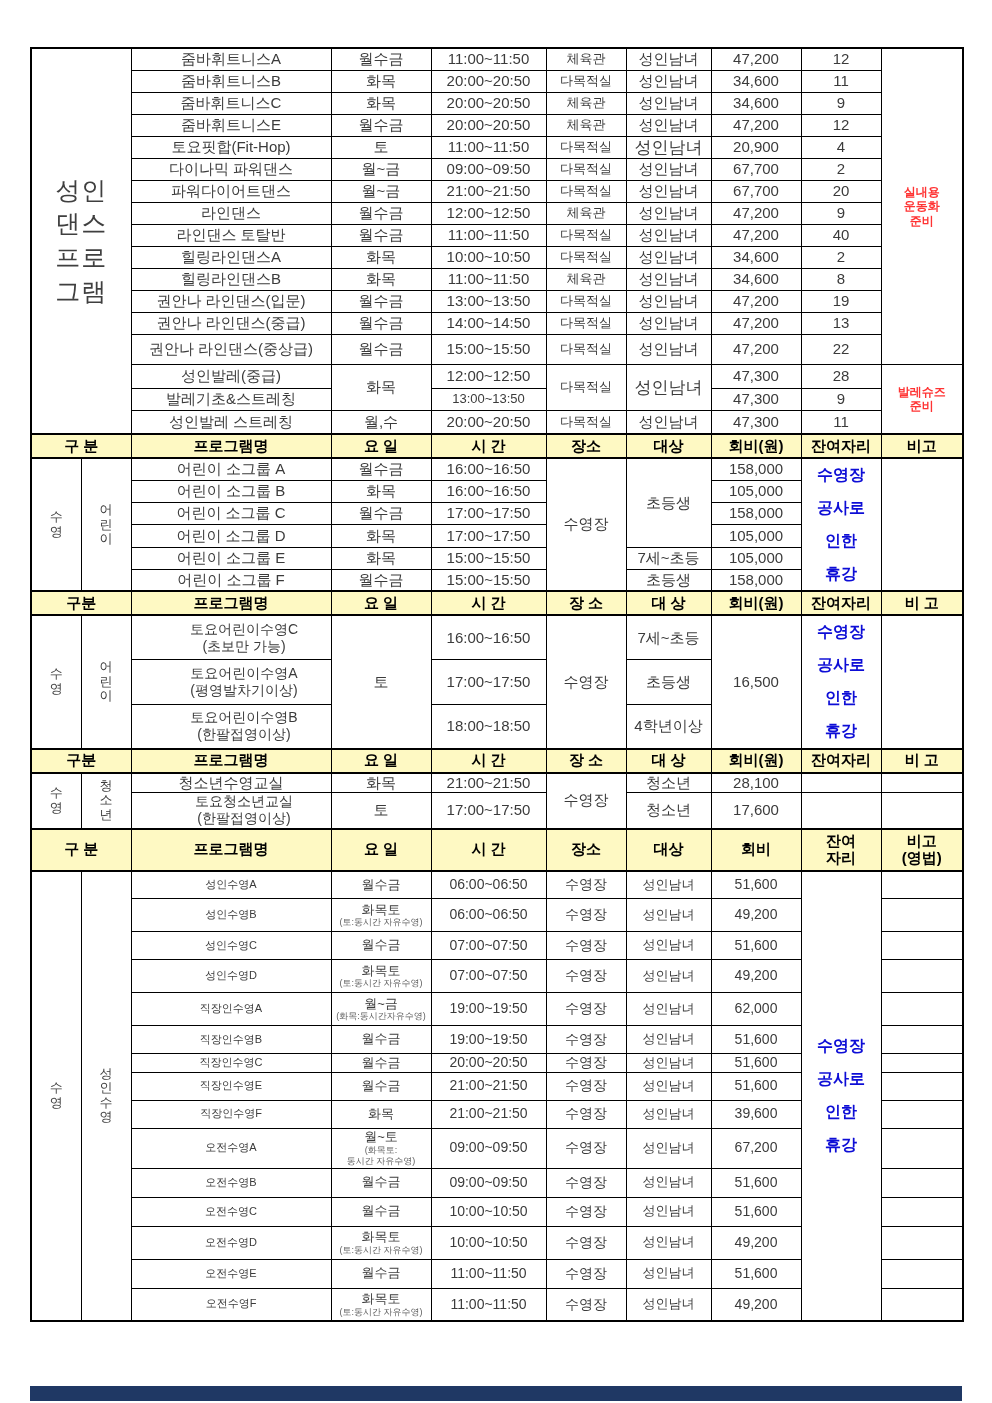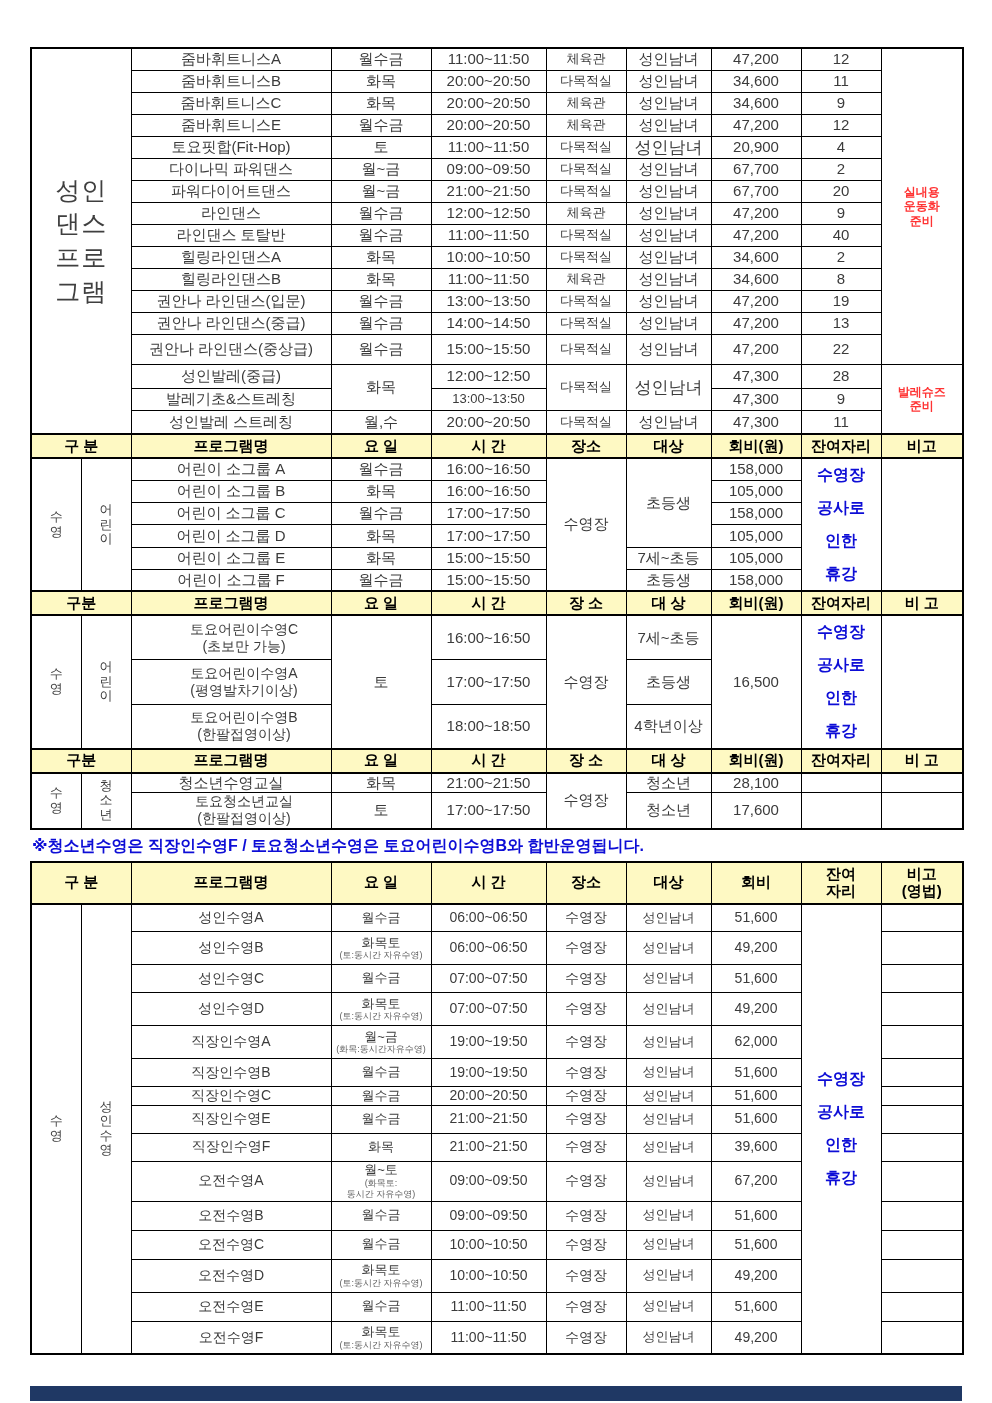--- a/index.html
+++ b/index.html
@@ -14,21 +14,21 @@
            border-bottom:2px solid #000;border-top:2px solid #000;}
   .gbig{font-size:25px;line-height:1.35;white-space:pre-line;color:#3f3f3f;letter-spacing:1px;}
   .vert{font-size:13px;line-height:1.12;white-space:pre-line;}
   .place{font-size:13px;}
   .lg{font-size:17px;}
   .sm{font-size:13px;}
   .two{white-space:pre-line;line-height:1.12;}
   .rednote{color:#ff3333;font-size:12px;line-height:1.2;white-space:pre-line;font-weight:bold;}
   .bluenote{color:#0d0dd6;font-size:16px;font-weight:bold;line-height:2.05;white-space:pre-line;}
   .prog2l{font-size:14px;line-height:1.22;white-space:pre-line;padding-left:28px;}
-  .prog2{font-size:14px;}
+  .prog2{font-size:11px;}
   .day2{font-size:13px;}
   .time2{font-size:14px;}
   .place2{font-size:14px;}
   .target2{font-size:13px;}
   .fee2{font-size:14px;}
   .day-main{font-size:13px;line-height:1.15;}
   .day-sub{font-size:9px;color:#5f5f5f;line-height:1.12;white-space:pre-line;}
   .note-line{margin:6px 0 6px 2px;font-size:16px;font-weight:bold;color:#0d0dd6;text-align:left;}
   .footerbar{position:absolute;left:30px;top:1386px;width:932px;height:15px;background:#1f3864;}
 </style>
@@ -396,21 +396,20 @@
           <td>토</td>
           <td>17:00~17:50</td>
           <td>청소년</td>
           <td>17,600</td>
           <td></td>
           <td></td>
         </tr>
       </tbody>
   </table>
 
-  <div class="note-line">※청소년수영은 직장인수영F / 토요청소년수영은 토요어린이수영B와 합반운영됩니다.</div>
 
   <table>
     <colgroup>
         <col style="width:50px">
         <col style="width:50px">
         <col style="width:200px">
         <col style="width:100px">
         <col style="width:115px">
         <col style="width:80px">
         <col style="width:85px">

